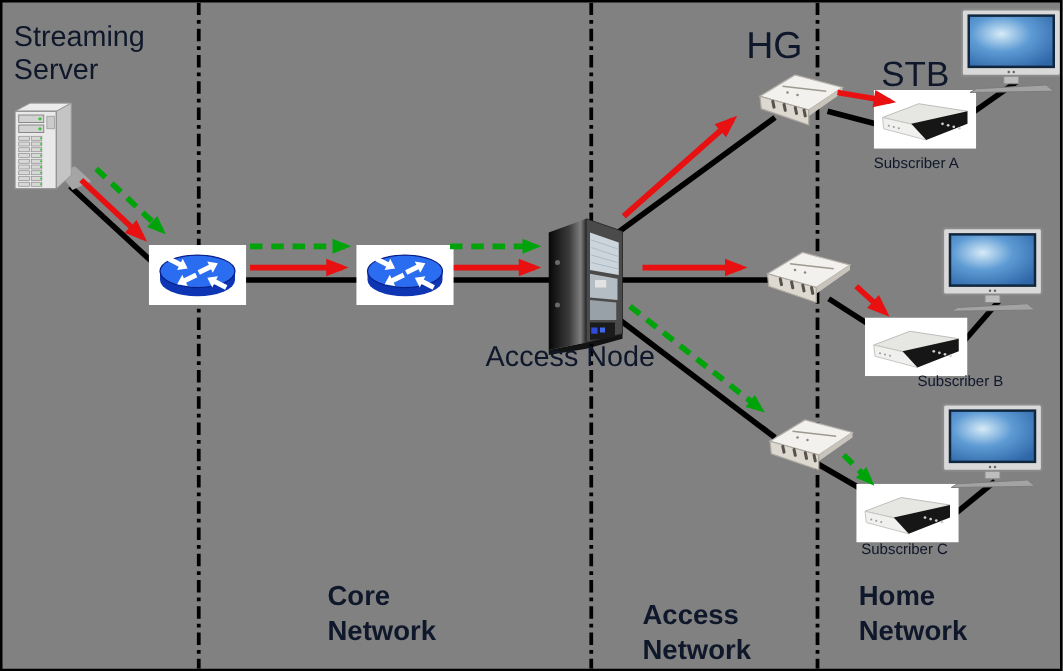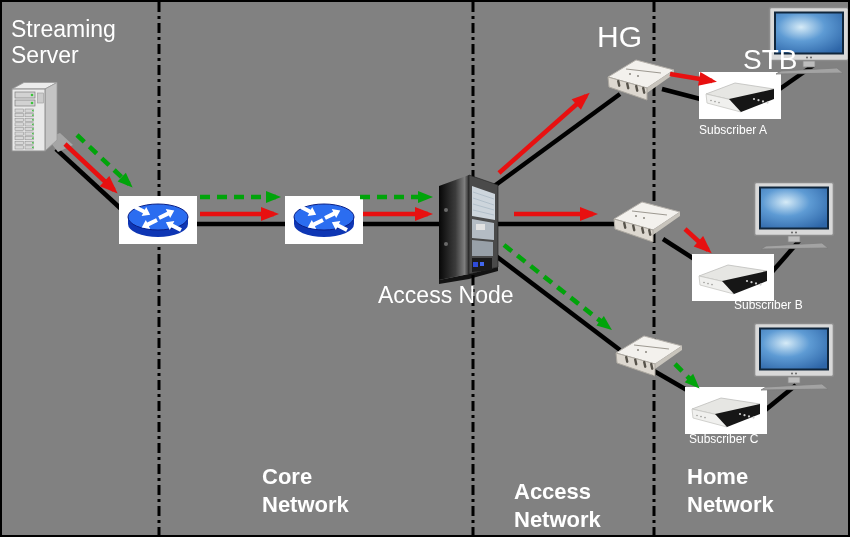--- a/index.html
+++ b/index.html
@@ -1,32 +1,32 @@
 <!DOCTYPE html>
 <html style="--background: #818181; --separator-black: #000000; --link-black: #000000; --unicast-arrow-red: #e81010; --multicast-arrow-green: #00a40a; --router-blue: #2b6df0; --tv-screen-blue: #3c7fc0;"><head>
 <meta charset="utf-8">
 <style>
   html,body { margin:0; padding:0; background:#555; }
   .canvas {
     position:relative; width:850px; height:537px;
     background:var(--background,#818181);
     border:2px solid #000; box-sizing:border-box; overflow:hidden;
     font-family:"Liberation Sans", sans-serif;
-    color:#ffffff;
+    color:#0f172a;
   }
   svg.layer { position:absolute; left:0; top:0; width:846px; height:533px; }
   .under { z-index:1; }
   .over  { z-index:4; pointer-events:none; }
   .device { position:absolute; z-index:2; }
   .device svg { display:block; }
   .lbl { position:absolute; z-index:3; white-space:pre-line; line-height:1.12; }
   .lbl-server   { left:9px;   top:15px;  font-size:23px; }
   .lbl-hg       { left:595px; top:18px;  font-size:30px; }
-  .lbl-stb      { left:703px; top:42px;  font-size:28px;margin-left:38px; }
-  .lbl-an       { left:376px; top:281px; width:146px; text-align:left; font-size:23px; }
+  .lbl-stb      { left:703px; top:42px;  font-size:28px; }
+  .lbl-an       { left:376px; top:271px; width:146px; text-align:right; font-size:23px; }
   .lbl-sub      { font-size:12px; }
   .lbl-suba     { left:697px; top:122px; }
   .lbl-subb     { left:732px; top:297px; }
   .lbl-subc     { left:687px; top:431px; }
   .zone-lbl { position:absolute; z-index:3; font-size:22px; font-weight:bold; line-height:28px; white-space:pre-line; }
   .zl-iptv   { left:10px;  top:461px; }
   .zl-core   { left:260px; top:461px; }
   .zl-access { left:512px; top:461px;margin-top:15px; }
   .zl-home   { left:685px; top:461px; }
 

